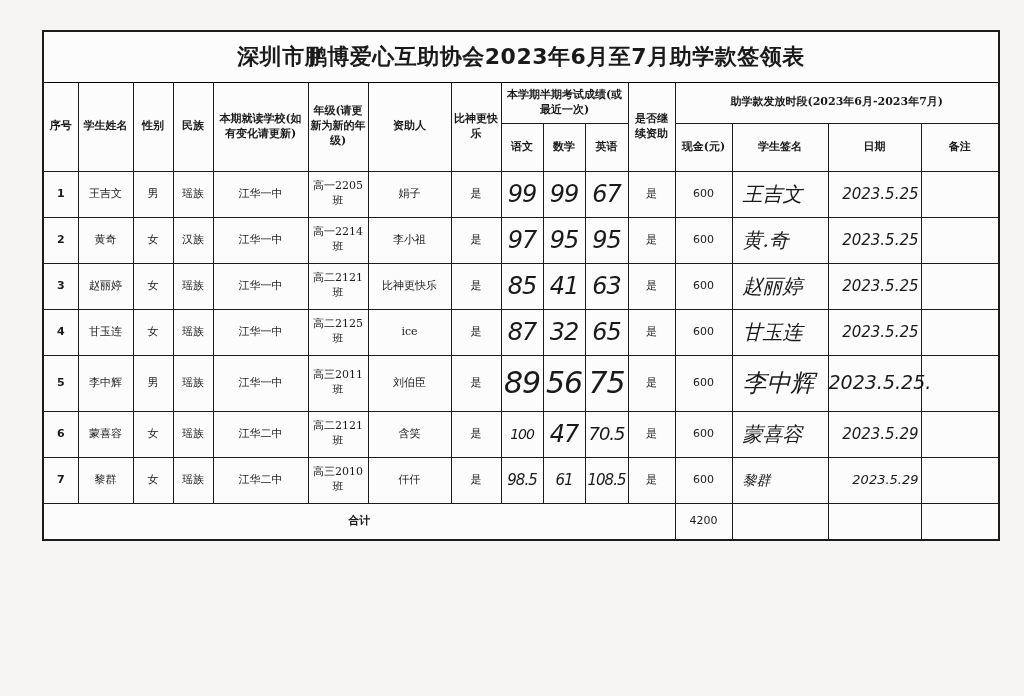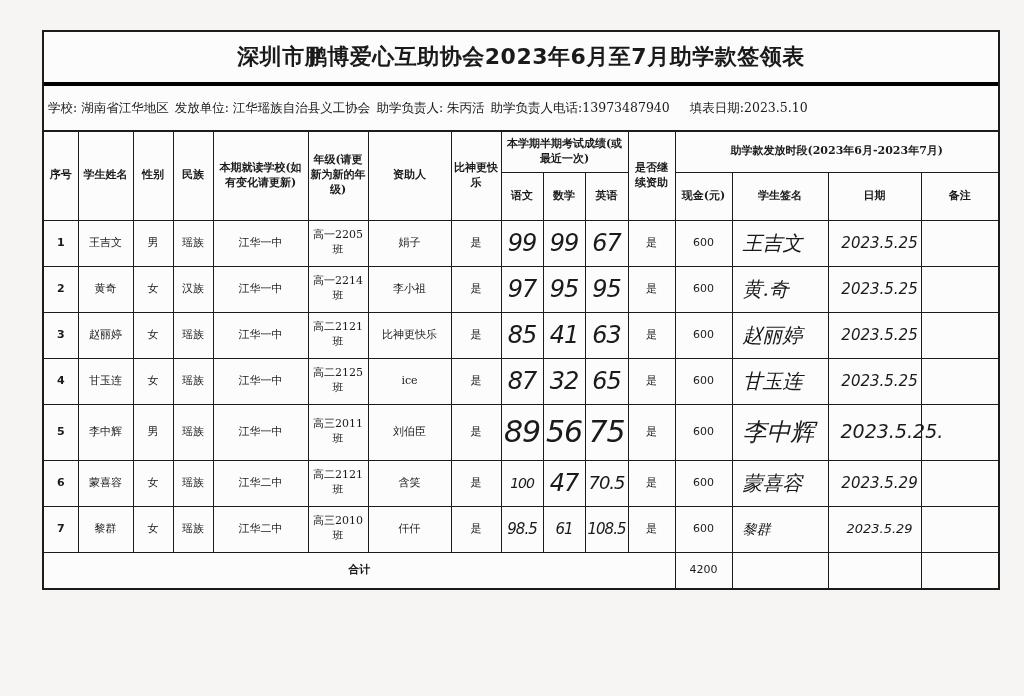--- a/index.html
+++ b/index.html
@@ -11,21 +11,21 @@
     position: relative;
   }
   .sheet {
     position: absolute;
     left: 42px; top: 30px;
     width: 954px;
     border: 2px solid #1c1c1c;
     background: #fdfcfc;
   }
   .title {
-    height: 50px; border-bottom: 4px solid #000000;
+    height: 50px; border-bottom: 1px solid #000000;
     display: flex; align-items: center; justify-content: center;
     font-family: "DejaVu Sans", "Liberation Sans", sans-serif;
     font-size: 22px; font-weight: bold; letter-spacing: 0.5px;
   }
   .notice {
     height: 44px; border-bottom: 2px solid #1c1c1c;
     display: flex; align-items: center; justify-content: center;
     font-family: "DejaVu Sans", "Liberation Sans", sans-serif;
     font-size: 17.5px; font-weight: bold; white-space: nowrap;
   }
@@ -57,39 +57,32 @@
   }
   .hw.sm { font-size: 15px; }
   .hw.lg { font-size: 30px; }
   .sig {
     font-family: "DejaVu Serif", "Liberation Serif", serif;
     font-size: 20px; font-style: italic; text-align: left; padding-left: 10px;
   }
   .sig.sm { font-size: 14px; }
   .date {
     font-family: "DejaVu Sans", "Liberation Sans", sans-serif;
-    font-size: 15px; font-style: italic; text-align: center; padding-left: 12px;
+    font-size: 15px; font-style: italic; text-align: right; padding-left: 0;
     white-space: nowrap;
   }
   .date.lg { font-size: 19px; font-style: italic; }
   .num { font-family: "DejaVu Sans", "Liberation Sans", sans-serif; font-size: 11px; }
   .idx { font-weight: bold; font-family: "DejaVu Sans", "Liberation Sans", sans-serif; }
 </style>
 </head>
 <body>
 
 <div class="sheet">
   <div class="title">深圳市鹏博爱心互助协会2023年6月至7月助学款签领表</div>
-  <div class="info">
-    <span>学校: 湖南省江华地区</span>
-    <span>发放单位: 江华瑶族自治县义工协会</span>
-    <span>助学负责人: 朱丙活</span>
-    <span>助学负责人电话:13973487940</span>
-    <span class="gap">填表日期:2023.5.10</span>
-  </div>
 
   <table>
     <colgroup>
       <col style="width:34px">
         <col style="width:55px">
         <col style="width:40px">
         <col style="width:40px">
       <col style="width:95px">
         <col style="width:60px">
         <col style="width:83px">

